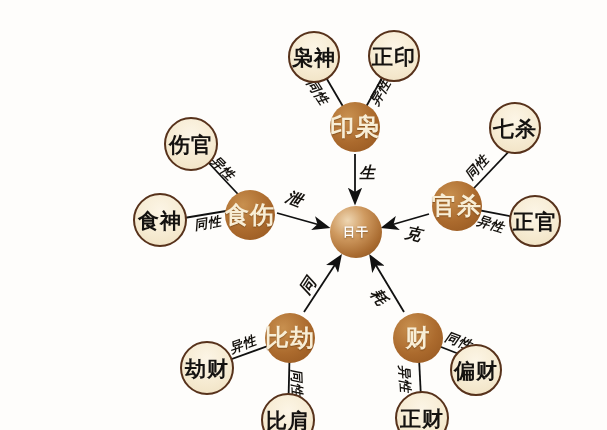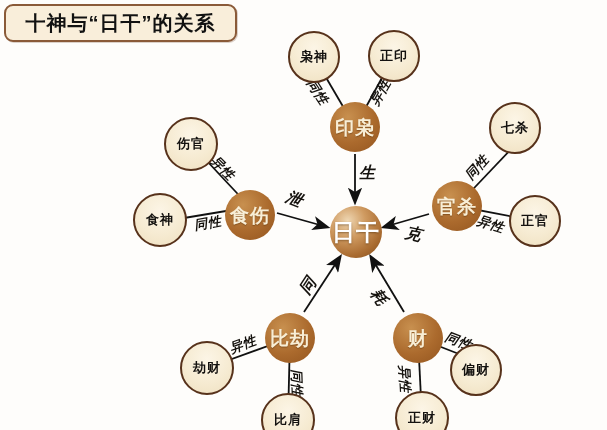--- a/index.html
+++ b/index.html
@@ -12,35 +12,35 @@
     position:absolute;z-index:3;border-radius:50%;
     display:flex;align-items:center;justify-content:center;
     font-weight:bold;text-align:center;line-height:1;
     transform:translate(-50%,-50%);
     letter-spacing:1px;
   }
   .node.satellite{
     background:radial-gradient(circle at 50% 32%, #fcf5e6 0%, #f6ebd2 55%, #efe0c0 100%);
     border:2.5px solid #57321b;
     color:#141210;
-    font-family:Liberation Mono, monospace;
-    font-size:13px;
+    font-family:Liberation Sans, sans-serif;
+    font-size:21px;
   }
   .node.hub{
     background:radial-gradient(circle at 36% 30%, #c8904f 0%, #ab6a2d 55%, #93551f 100%);
     border:none;
     color:#f8eed6;
-    font-size:19px;
+    font-size:24px;
     text-shadow:0 1px 1px rgba(90,50,10,.5);
   }
   .node.center{
     background:radial-gradient(circle at 34% 28%, #eed6b2 0%, #cf9a60 35%, #a96b30 70%, #7e4b1b 100%);
     border:none;
     color:#ffffff;
-    font-size:23px;
+    font-size:12px;
     text-shadow:0 1px 2px rgba(80,45,10,.55);
   }
   .edge-label{
     position:absolute;z-index:2;
     font-family:"DejaVu Serif","Liberation Serif",serif;
     font-style:italic;font-weight:bold;
     color:#15120e;white-space:nowrap;line-height:1;
     transform-origin:center center;
   }
   .edge-label.pair{font-size:13px;letter-spacing:1px;}
@@ -52,21 +52,20 @@
     display:flex;align-items:center;justify-content:center;
     font-weight:bold;font-size:20px;color:#111;letter-spacing:1px;
     box-shadow:1px 1px 0 rgba(120,80,50,.25);
     font-family:"Liberation Sans",sans-serif;
   }
 </style>
 </head>
 <body>
 
 <div id="stage">
-  <div id="title-box">十神与“日干”的关系</div>
   <svg id="edges" xmlns="http://www.w3.org/2000/svg" width="607" height="430" viewBox="0 0 607 430">
     <defs>
       <marker id="arrowhead" markerWidth="10" markerHeight="8" refX="8" refY="4" orient="auto">
         <path d="M0,0 L10,4 L0,8 L2.5,4 z" fill="#111"></path>
       </marker>
     </defs>
     <g id="link-group">
         <line x1="314" y1="57" x2="355" y2="127" stroke="#111111" stroke-width="1.8"></line>
         <line x1="394" y1="56" x2="355" y2="127" stroke="#111111" stroke-width="1.8"></line>
         <line x1="515" y1="145" x2="457" y2="206" stroke="#111111" stroke-width="1.8"></line>

